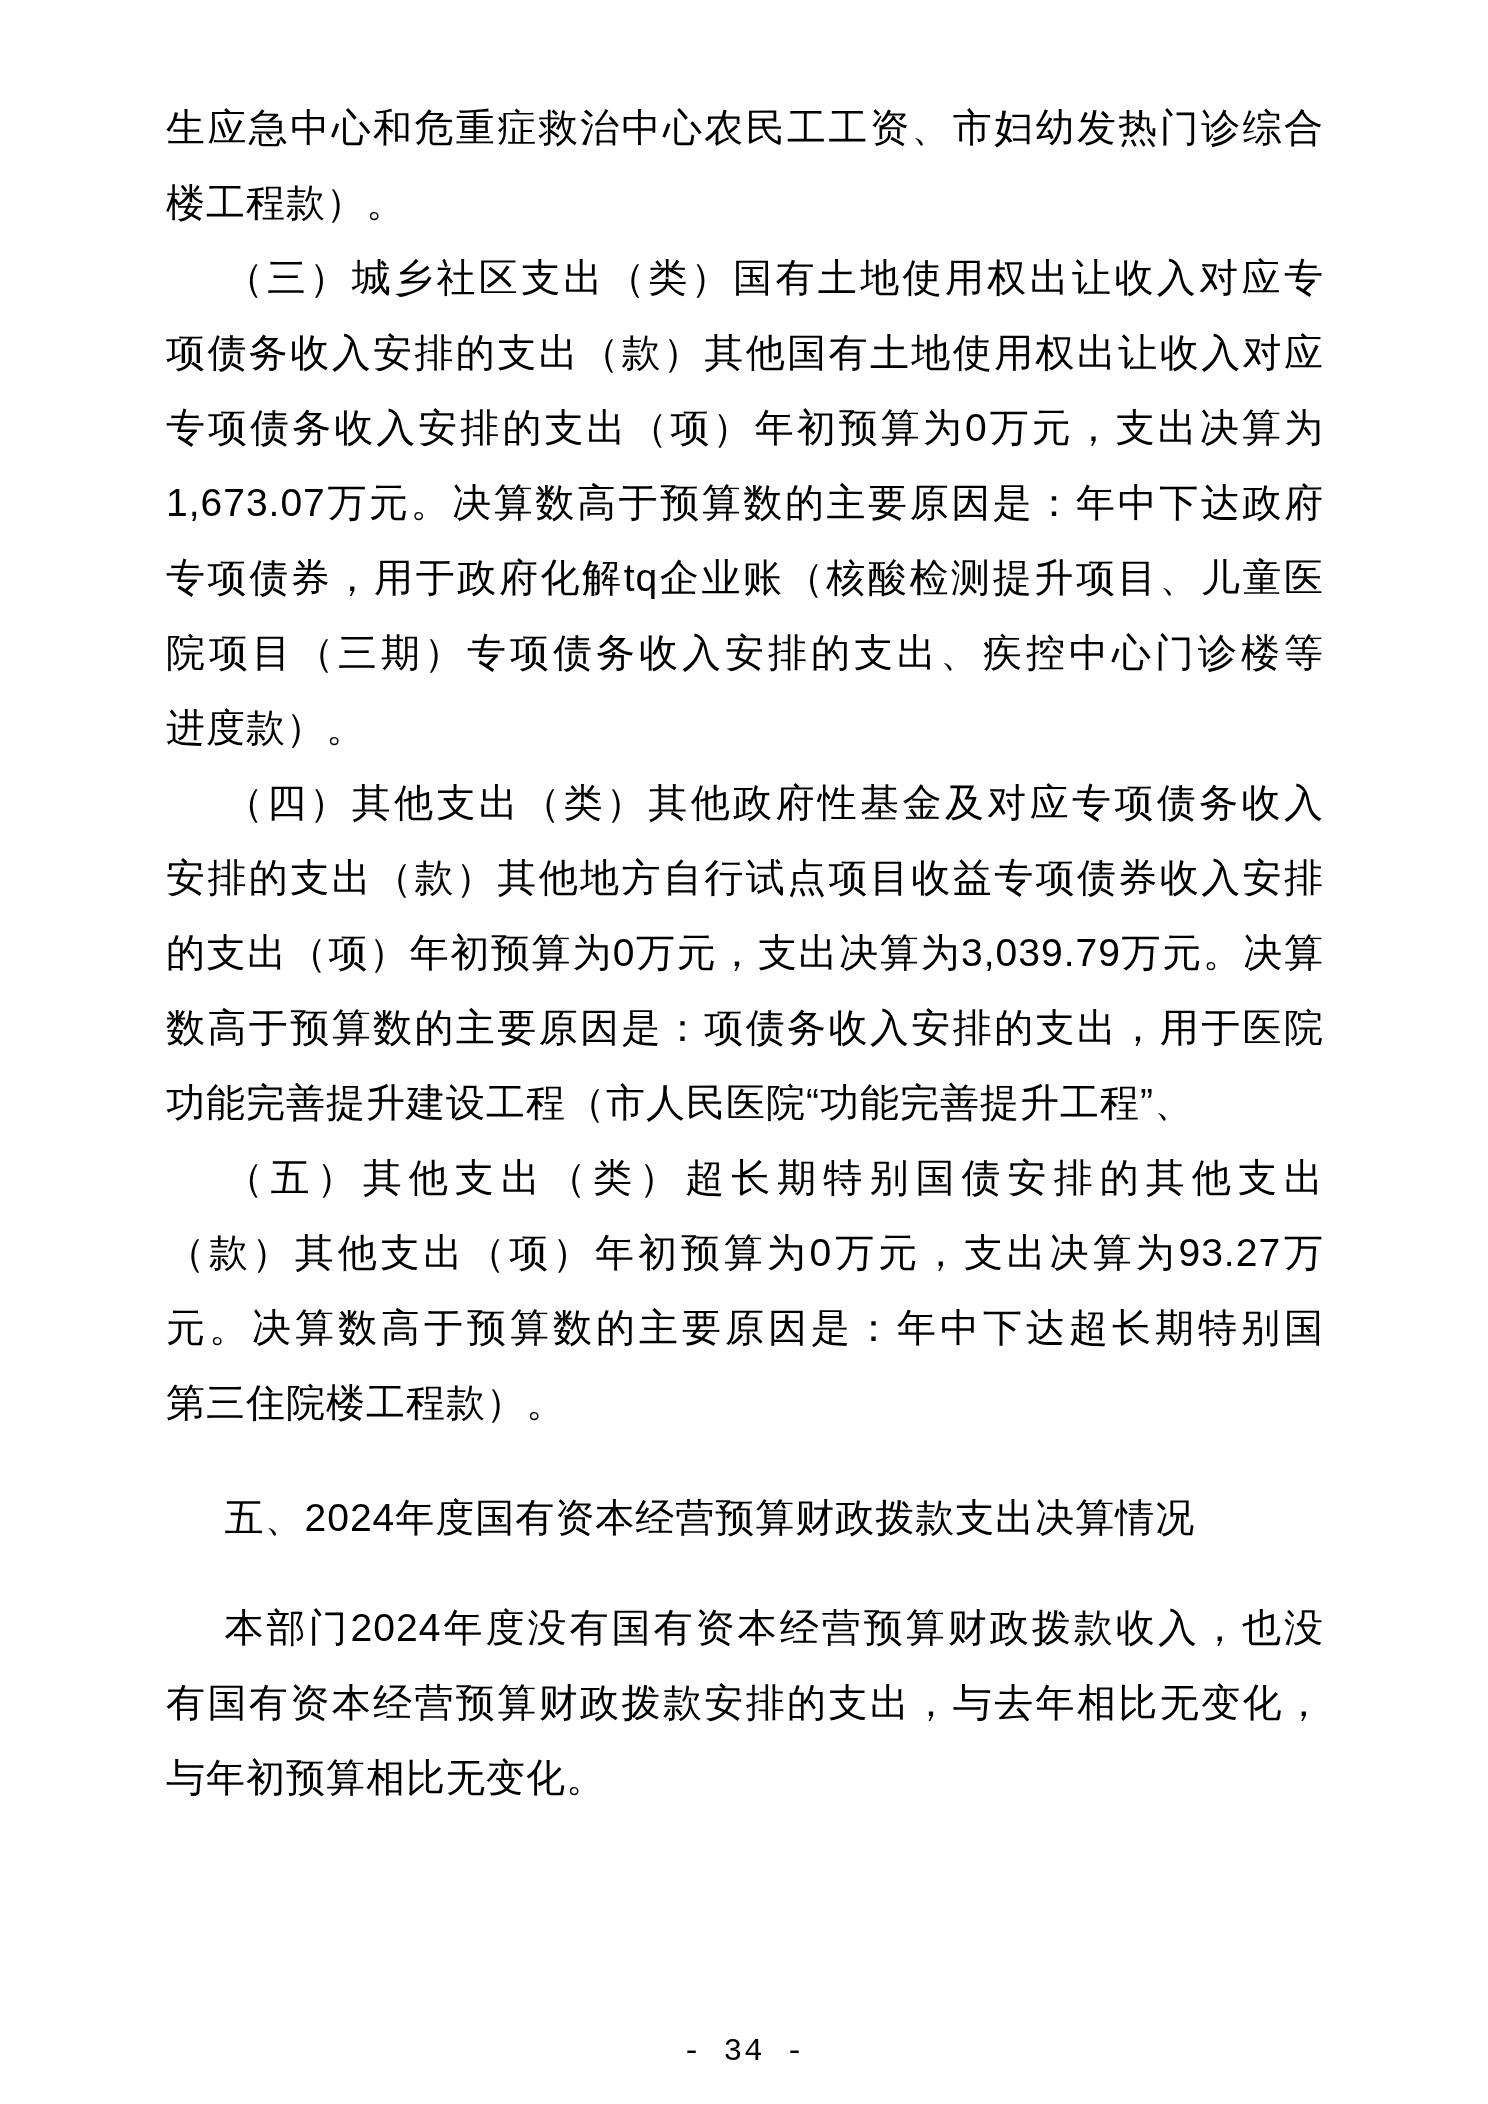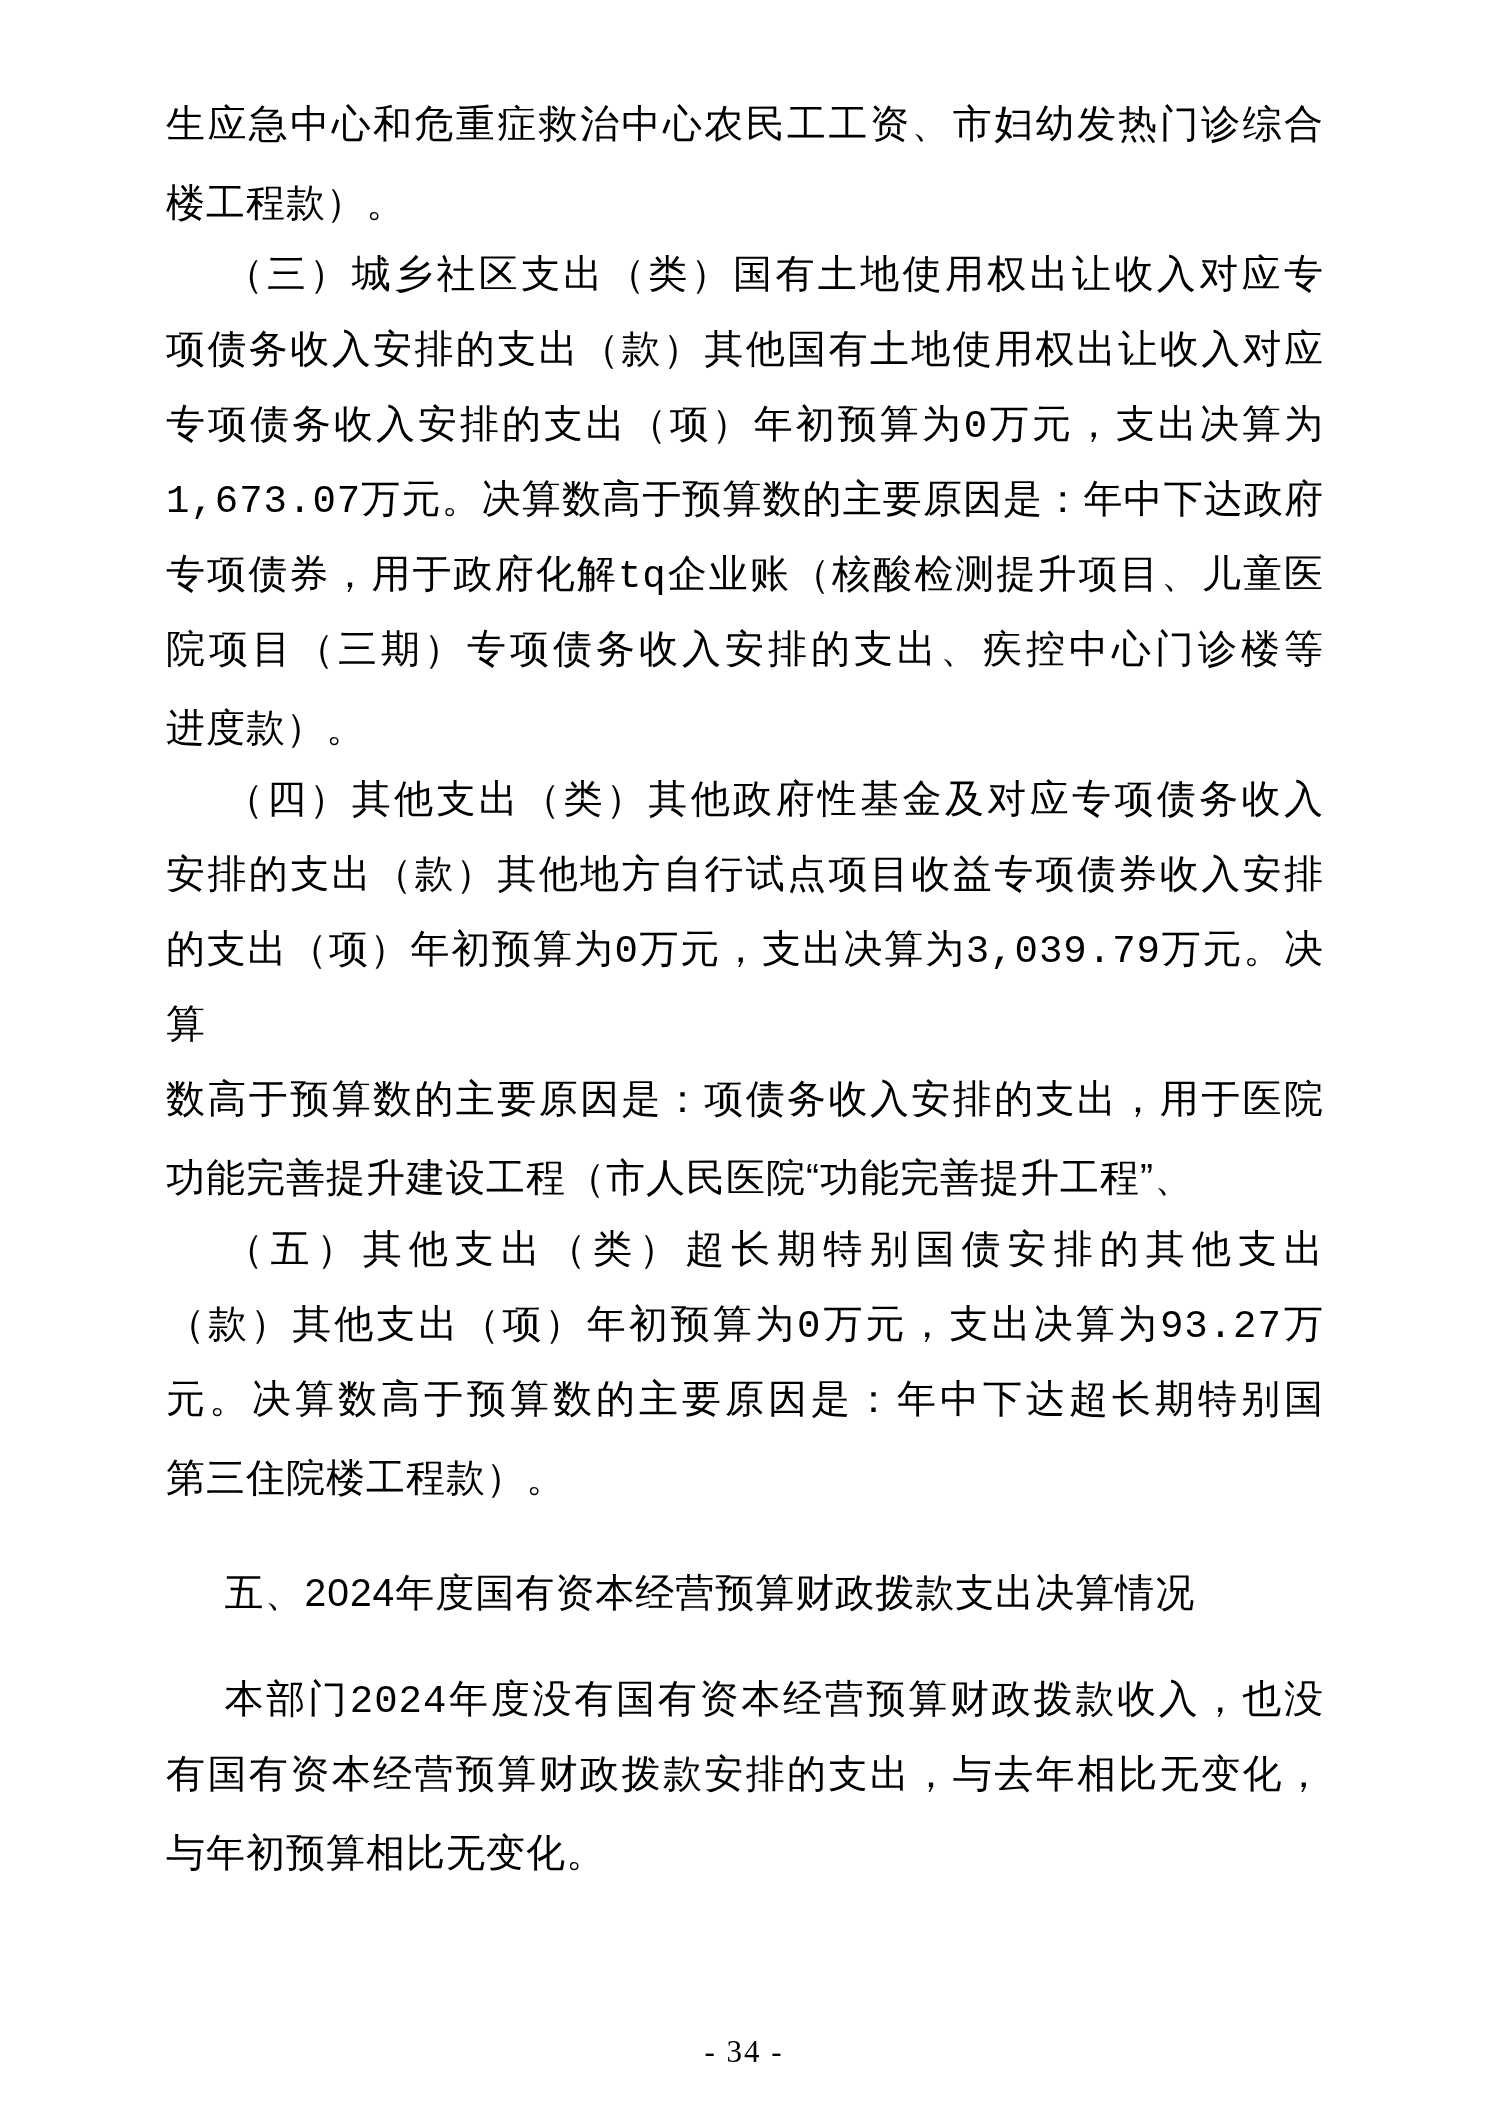--- a/index.html
+++ b/index.html
@@ -31,21 +31,20 @@
     line-height: 75px;
     letter-spacing: 1px;
     white-space: nowrap;
     text-align: left;
   }
   .line.full {
     white-space: normal;
     text-align: justify;
     text-align-last: justify;
     text-justify: inter-character;
-    font-family: Liberation Mono, monospace;
   }
   .line.indent {
     text-indent: 1.5em;
   }
   .heading {
     font-size: 39px;
     line-height: 75px;
     letter-spacing: 1px;
     text-indent: 1.5em;
     margin-top: 40px;
@@ -54,21 +53,21 @@
   }
   .footer {
     position: absolute;
     left: 0;
     right: 0;
     top: 2032px;
     text-align: center;
     font-size: 31px;
     line-height: 40px;
     letter-spacing: 2px;
-    font-family: Liberation Serif, serif;
+    font-family: Liberation Mono, monospace;
   }
 </style>
 </head>
 <body>
 
 <div class="page">
   <div class="doc-body">
       <div class="paragraph">
         <div class="line full">生应急中心和危重症救治中心农民工工资、市妇幼发热门诊综合</div>
         <div class="line">楼工程款）。</div>

